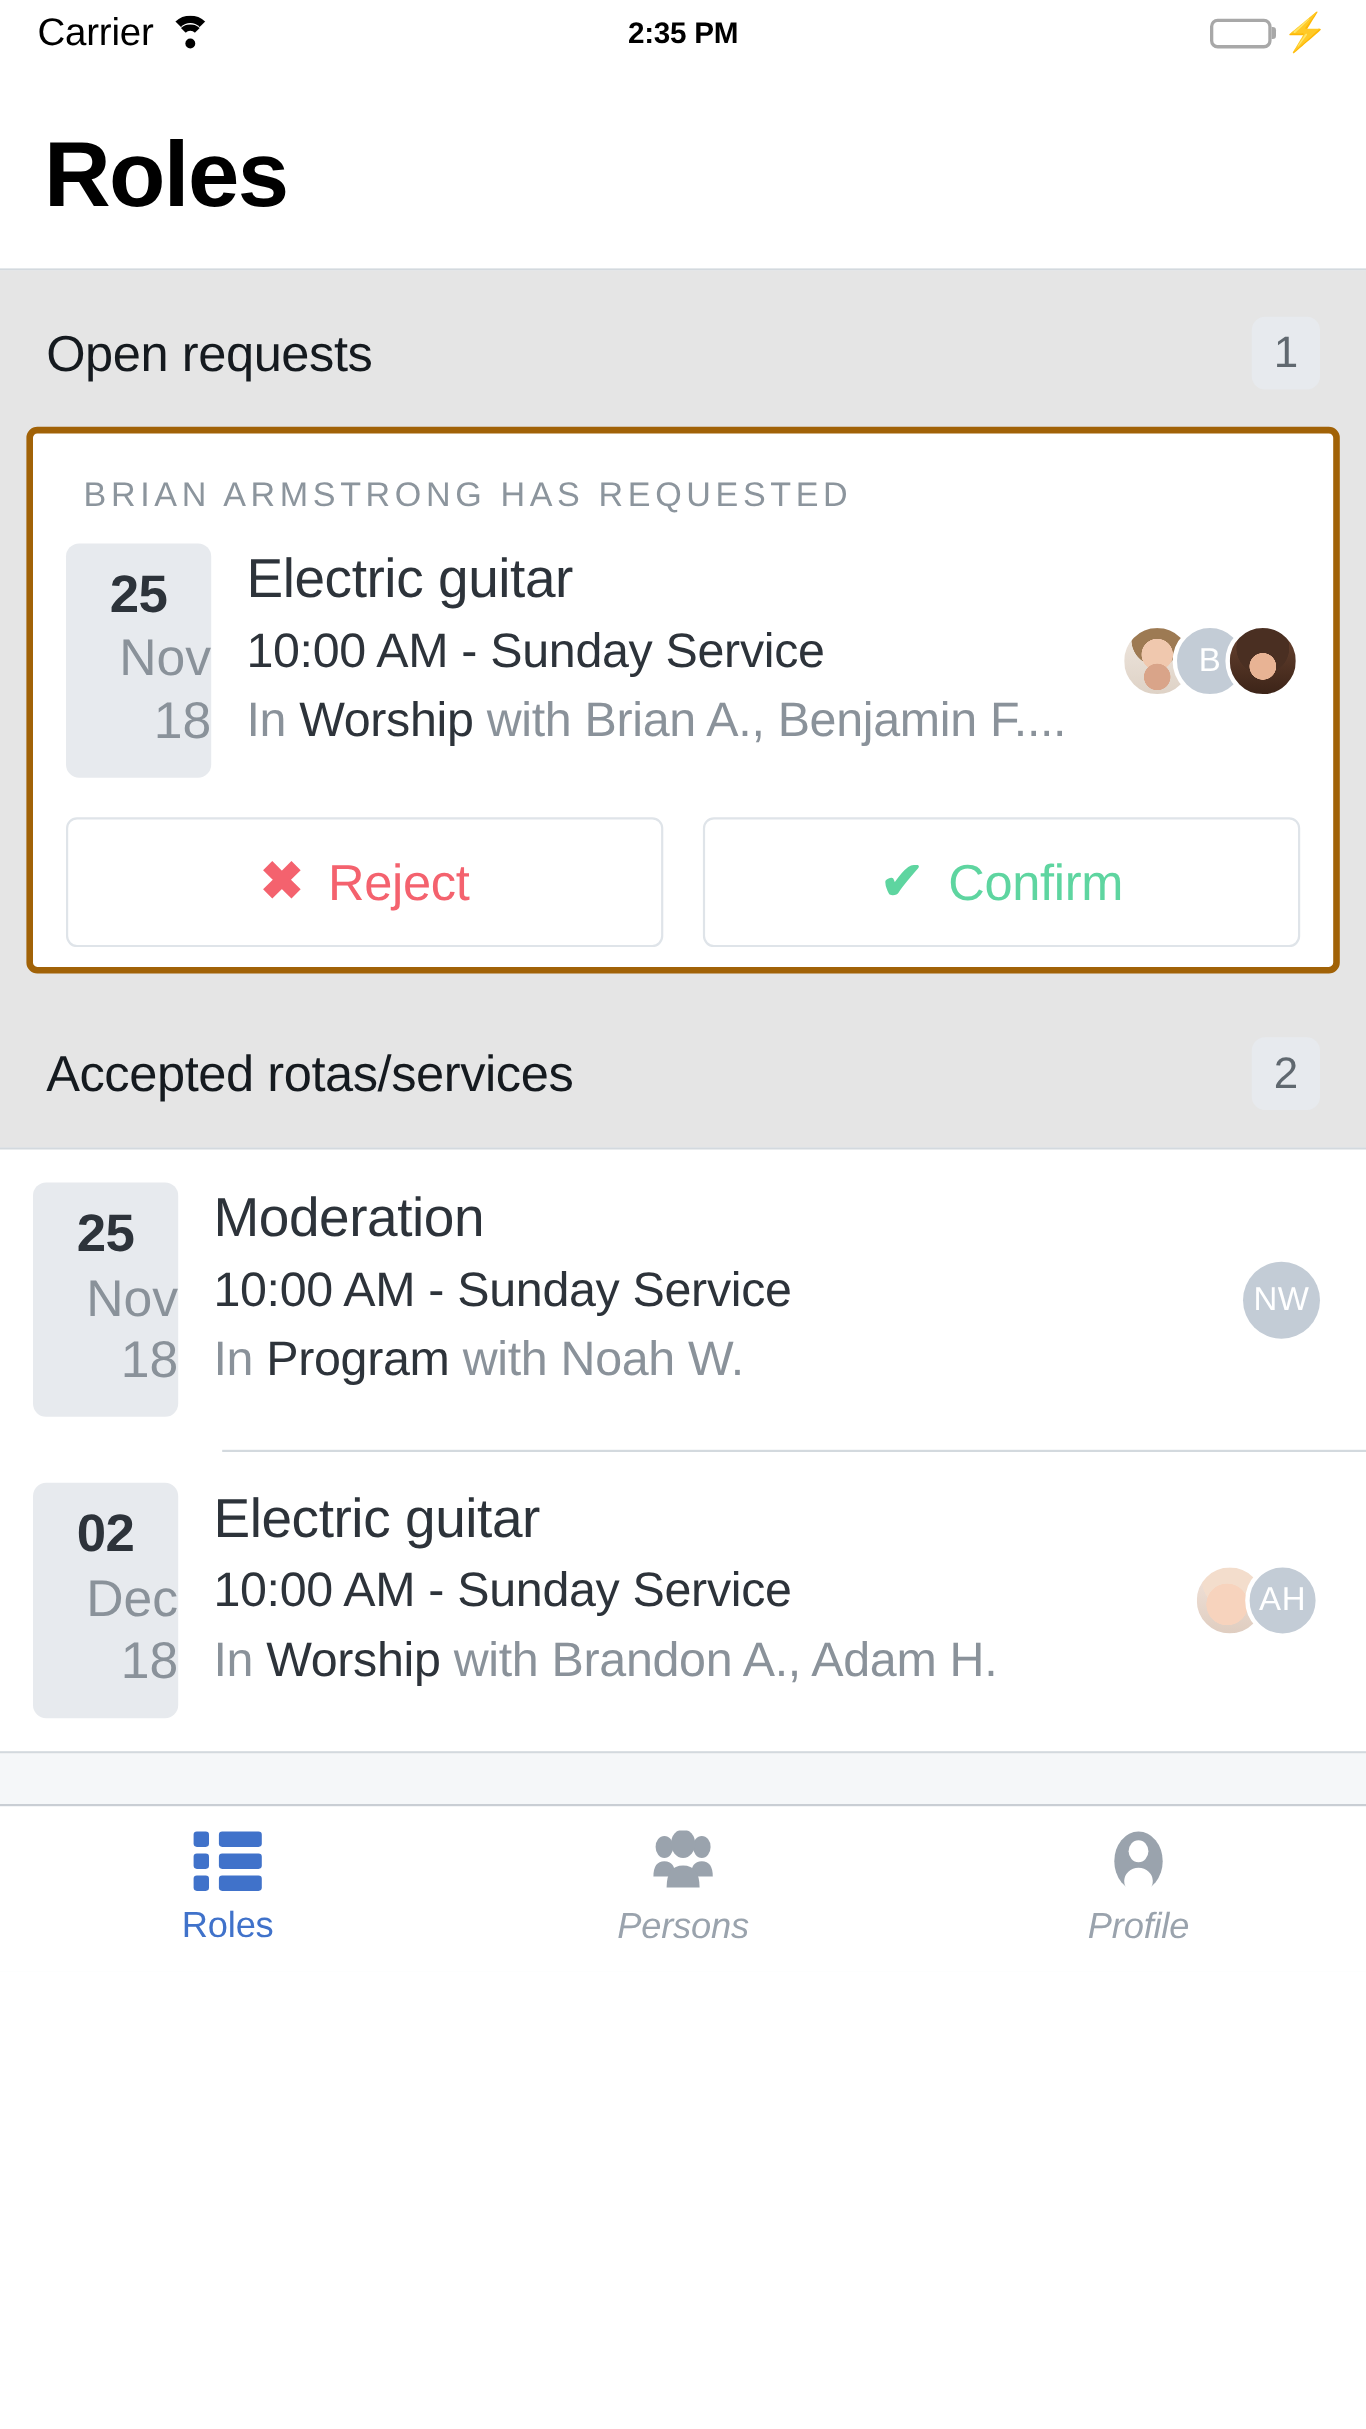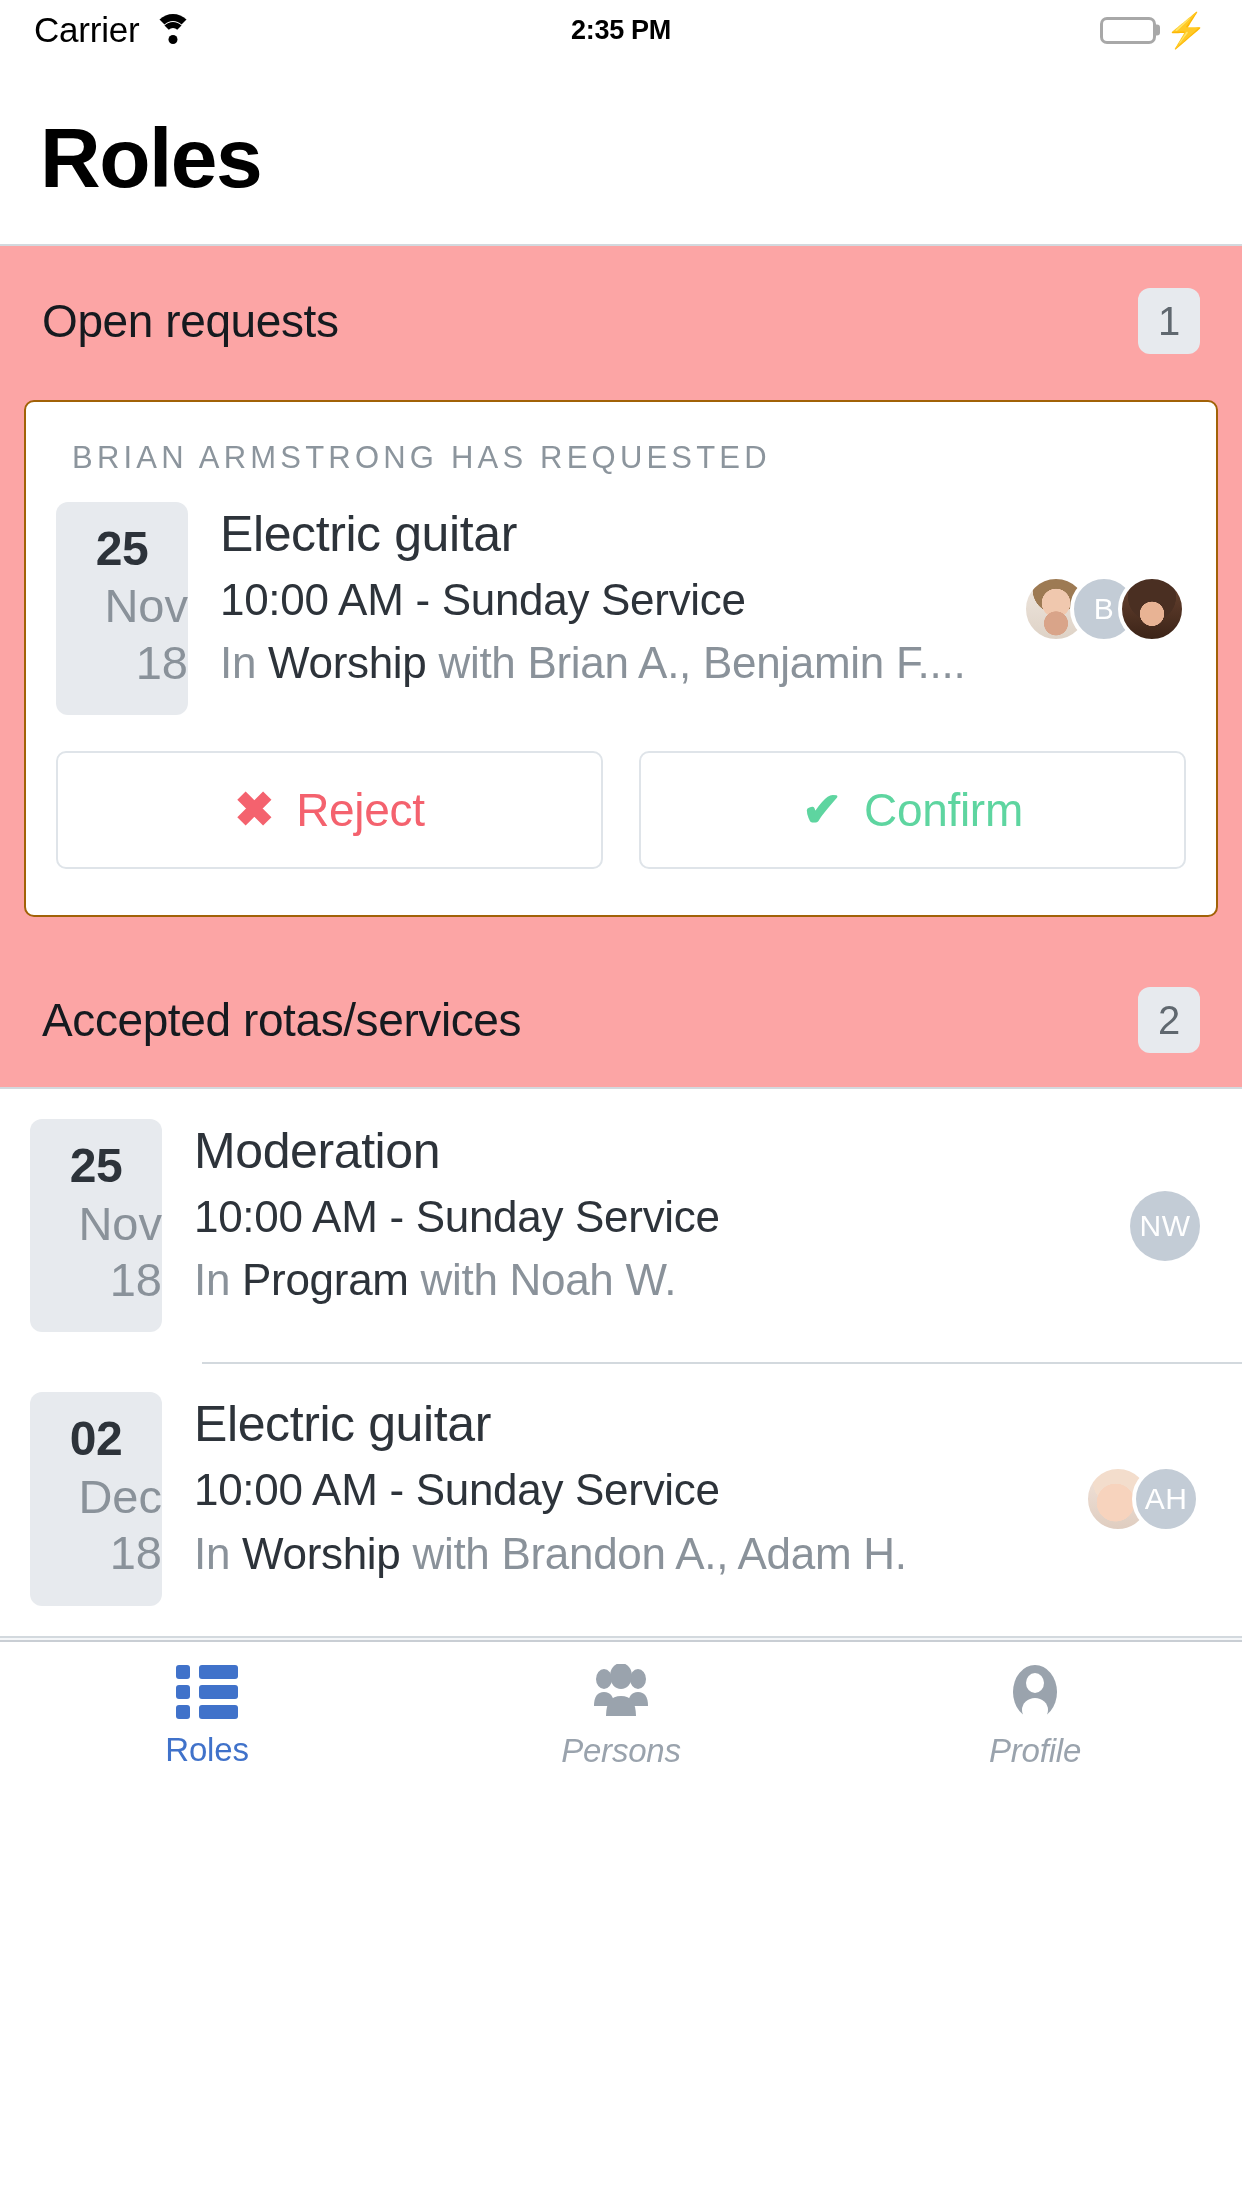--- a/index.html
+++ b/index.html
@@ -33,37 +33,37 @@
   .battery { width:56px; height:27px; border:3px solid #a8a8a8; border-radius:7px; padding:2px; position:relative; }
   .battery-fill { height:100%; background:#4cd964; border-radius:3px; }
   .battery-cap { position:absolute; right:-7px; top:50%; transform:translateY(-50%); width:4px; height:11px; background:#a8a8a8; border-radius:0 3px 3px 0; }
   .bolt { font-size:34px; color:#000; line-height:1; margin-left:4px; }
 
   
   .titlebar { background:#ffffff; padding:56px 40px 44px 40px; flex:0 0 auto; border-bottom:2px solid #d3d9de; }
   .page-title { font-size:84px; font-weight:bold; color:#000; letter-spacing:-1.5px; line-height:1; }
 
   
-  .content { flex:1 1 auto; background:#fca5a5; overflow:hidden; }
+  .content { flex:1 1 auto; background:#e5e5e5; overflow:hidden; }
 
   .section-head {
     display:flex; align-items:center; justify-content:space-between;
     padding:42px 42px 34px 42px;
   }
   .section-title { font-size:46px; color:#151a1f; letter-spacing:-0.4px; }
   .badge {
     min-width:62px; height:66px; background:#e7eaee; border-radius:12px;
     display:flex; align-items:center; justify-content:center;
     font-size:40px; color:#60686f; padding:0 16px;
   }
 
   
   .card {
-    margin:12px 24px; background:#ffffff; border:2px solid #a16207;
-    border-radius:10px; padding:32px 30px 46px 30px;
+    margin:0 24px; background:#ffffff; border:6px solid #a16207;
+    border-radius:10px; padding:32px 30px 18px 30px;
   }
   .card-kicker {
     font-size:31px; color:#8c959d; letter-spacing:4.2px;
     margin:6px 0 26px 16px;
   }
   .row-body { display:flex; align-items:flex-start; }
 
   .date-chip {
     flex:0 0 auto; width:132px; background:#e7eaee; border-radius:12px;
     padding:22px 0 24px 0; text-align:center; margin-right:32px;

